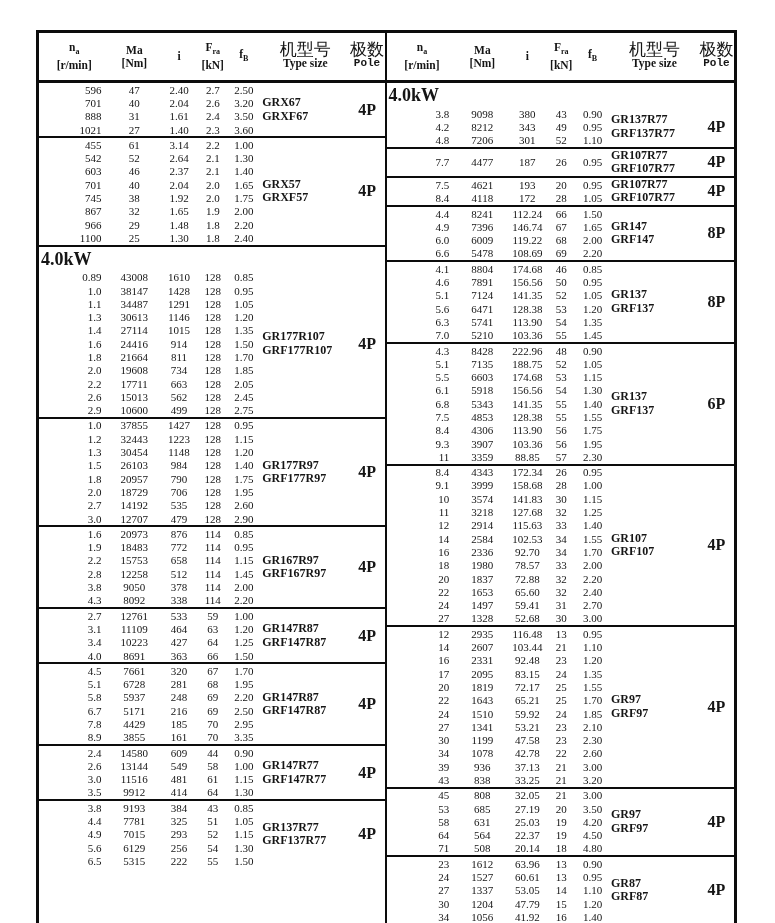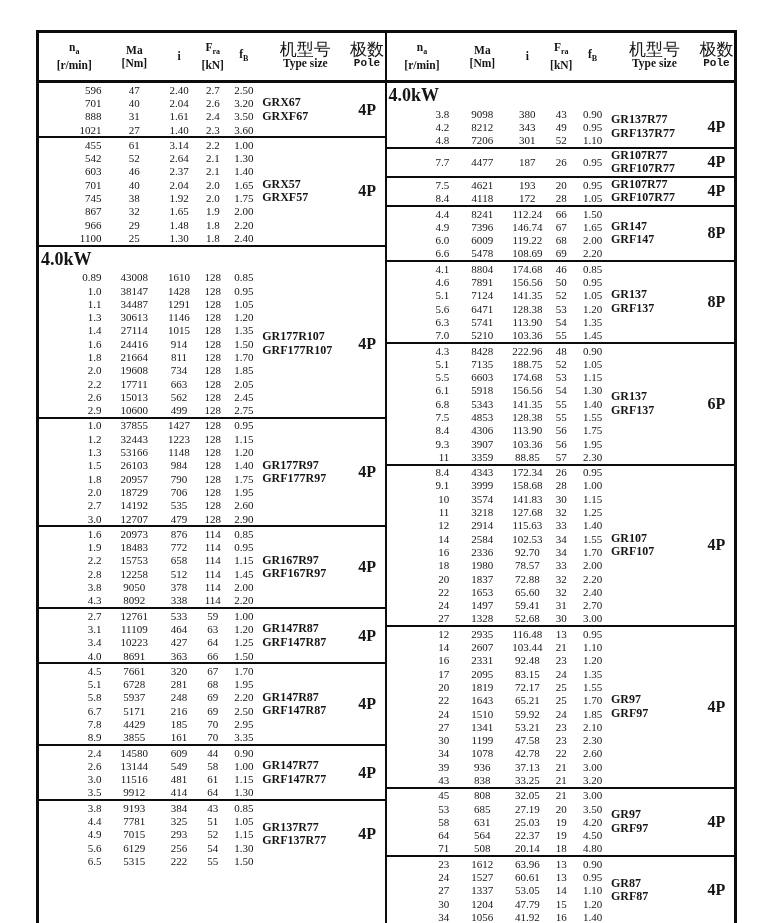--- a/index.html
+++ b/index.html
@@ -269,21 +269,21 @@
               </div>
               <div class="row">
                 <div class="rc rc1">1.2</div>
                 <div class="rc rc2">32443</div>
                 <div class="rc rc3">1223</div>
                 <div class="rc rc4">128</div>
                 <div class="rc rc5">1.15</div>
               </div>
               <div class="row">
                 <div class="rc rc1">1.3</div>
-                <div class="rc rc2">53166</div>
+                <div class="rc rc2">30454</div>
                 <div class="rc rc3">1148</div>
                 <div class="rc rc4">128</div>
                 <div class="rc rc5">1.20</div>
               </div>
               <div class="row">
                 <div class="rc rc1">1.5</div>
                 <div class="rc rc2">26103</div>
                 <div class="rc rc3">984</div>
                 <div class="rc rc4">128</div>
                 <div class="rc rc5">1.40</div>

